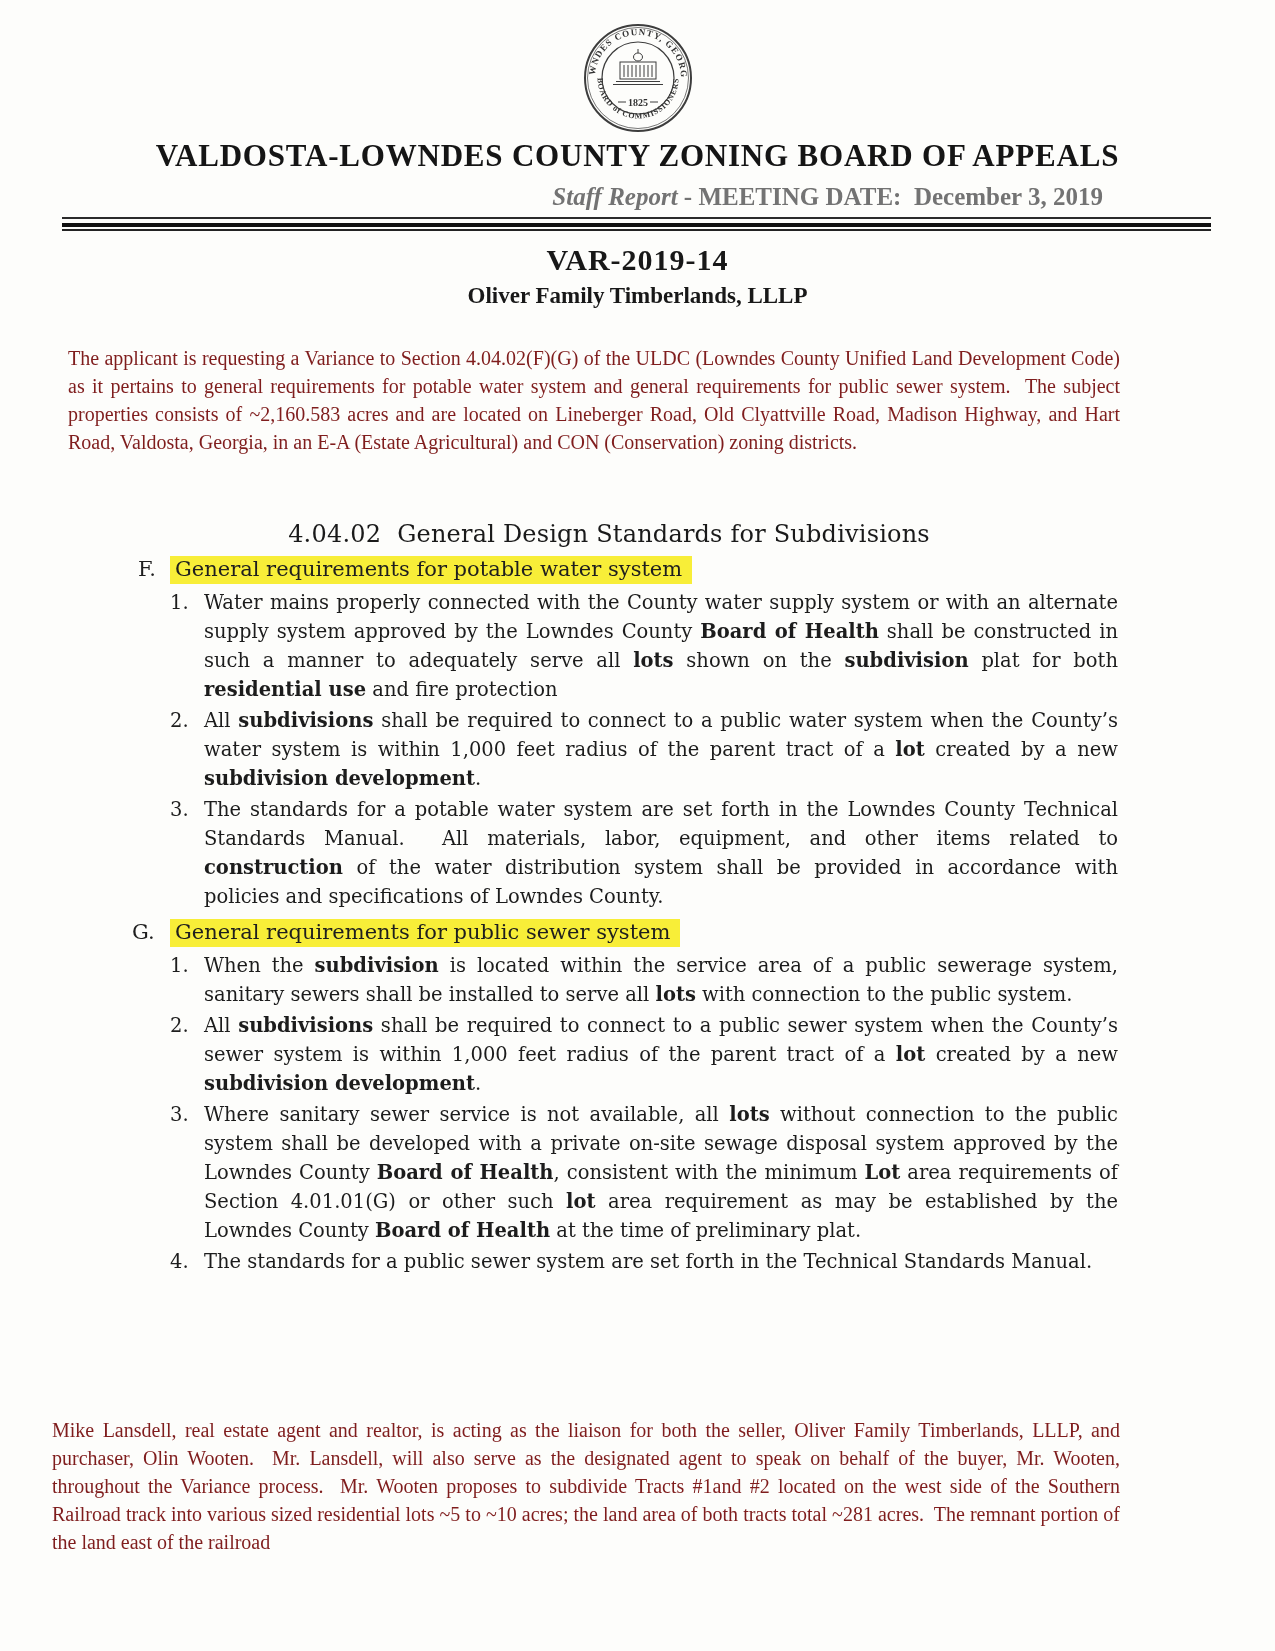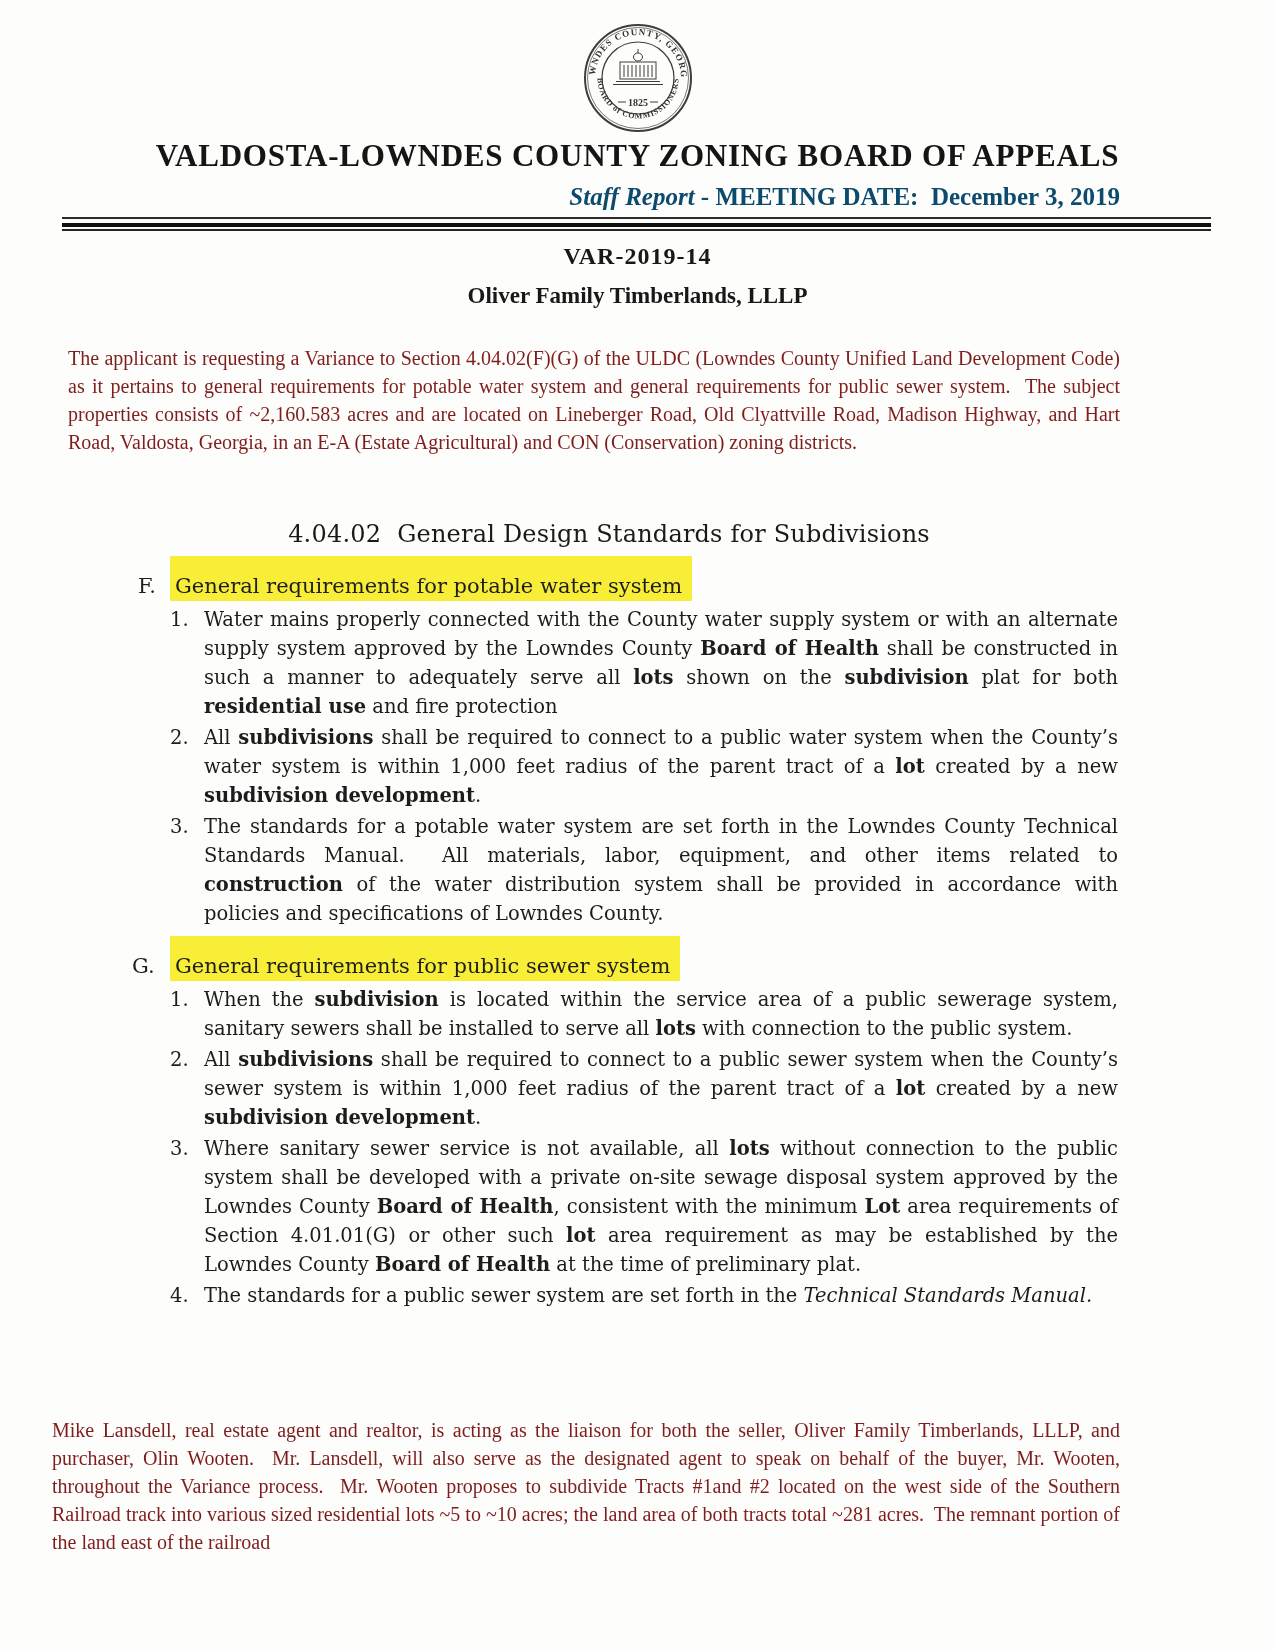--- a/index.html
+++ b/index.html
@@ -13,33 +13,33 @@
     overflow:hidden;
   }
   
   .seal{position:absolute;top:22px;left:50%;transform:translateX(-50%);}
   .board-title{
     position:absolute;top:138px;left:0;width:100%;
     text-align:center;font-weight:bold;font-size:31px;letter-spacing:0.8px;
     color:#151515;
   }
   .subtitle{
-    position:absolute;top:183px;right:155px;
-    font-weight:bold;font-size:25px;color:#0c4a6e;
+    position:absolute;top:183px;right:172px;
+    font-weight:bold;font-size:25px;color:#737373;
     white-space:pre;
   }
   .subtitle .it{font-style:italic;}
   .rules{position:absolute;top:217px;left:62px;right:64px;}
   .rules .r1{height:2px;background:#2b2b2b;margin-bottom:4px;}
   .rules .r2{height:4px;background:#101010;margin-bottom:2px;}
   .rules .r3{height:2px;background:#232323;}
   
   .case-number{
     position:absolute;top:243px;left:0;width:100%;
-    text-align:center;font-weight:bold;font-size:24px;letter-spacing:1px;color:#181818;
+    text-align:center;font-weight:bold;font-size:30px;letter-spacing:1px;color:#181818;
   }
   .applicant{
     position:absolute;top:283px;left:0;width:100%;
     text-align:center;font-weight:bold;font-size:23px;color:#181818;
   }
   
   .para{
     font-size:20px;line-height:28px;text-align:justify;
     white-space:pre-wrap;color:#7f1d1d;
   }
@@ -48,30 +48,30 @@
   
   .section-block{
     position:absolute;top:520px;left:100px;width:1018px;
     font-family:"DejaVu Serif",serif;
   }
   .section-heading{font-size:24px;color:#1a1a1a;letter-spacing:0.2px;text-align:center;}
   .section-heading .num{margin-right:16px;}
   .subsection{margin-top:8px;padding-left:38px;}
   .sub-head{display:flex;align-items:baseline;font-size:21px;margin-bottom:4px;}
   .sub-letter{flex:none;width:32px;}
-  .hl{background:#f8ee38;padding:18px 10px 3px 5px;}
+  .hl{background:#f8ee38;padding:1px 10px 3px 5px;}
   .items{padding-left:32px;}
   .item{display:flex;margin-bottom:2px;}
   .item-number{flex:none;width:34px;font-size:19.5px;line-height:29px;}
   .item-text{
     flex:1;font-size:19.5px;line-height:29px;text-align:justify;
     white-space:pre-wrap;color:#1c1c1c;
   }
   .item-text .b{font-weight:700;}
-  .item-text .i{font-style:italic;}
+  .item-text .i{}
   .seal text{font-family:"Liberation Serif",serif;}
 </style>
 </head>
 <body>
 
 <div class="doc">
 
   <div class="seal">
     <svg width="112" height="112" viewBox="0 0 112 112">
       <circle cx="56" cy="56" r="53" fill="none" stroke="#3d3d3d" stroke-width="2"></circle>

